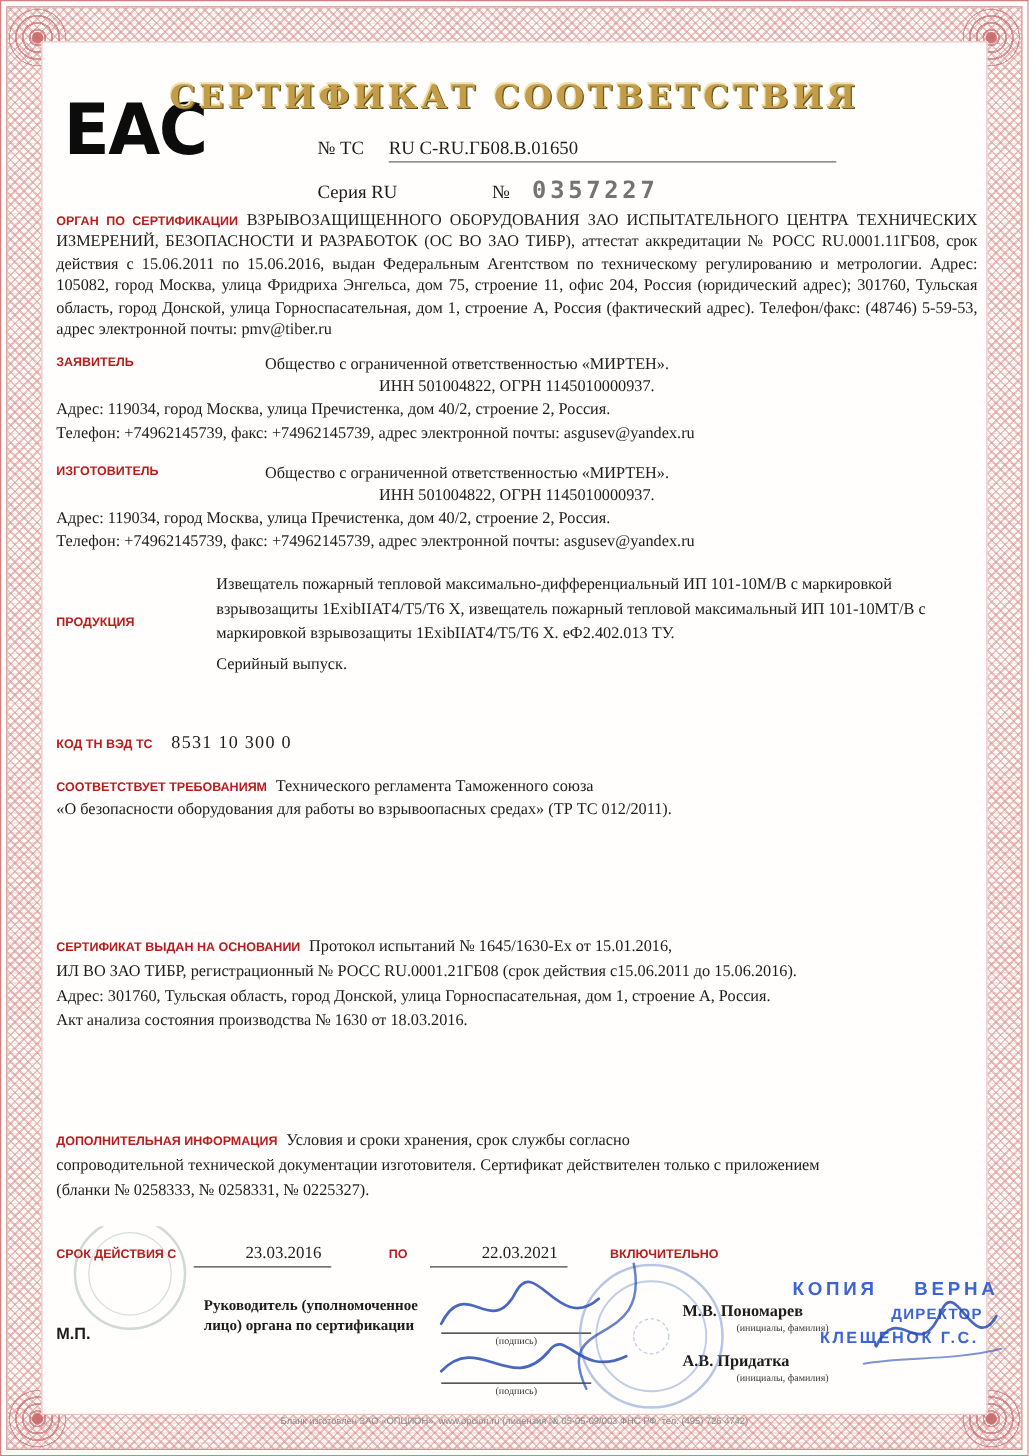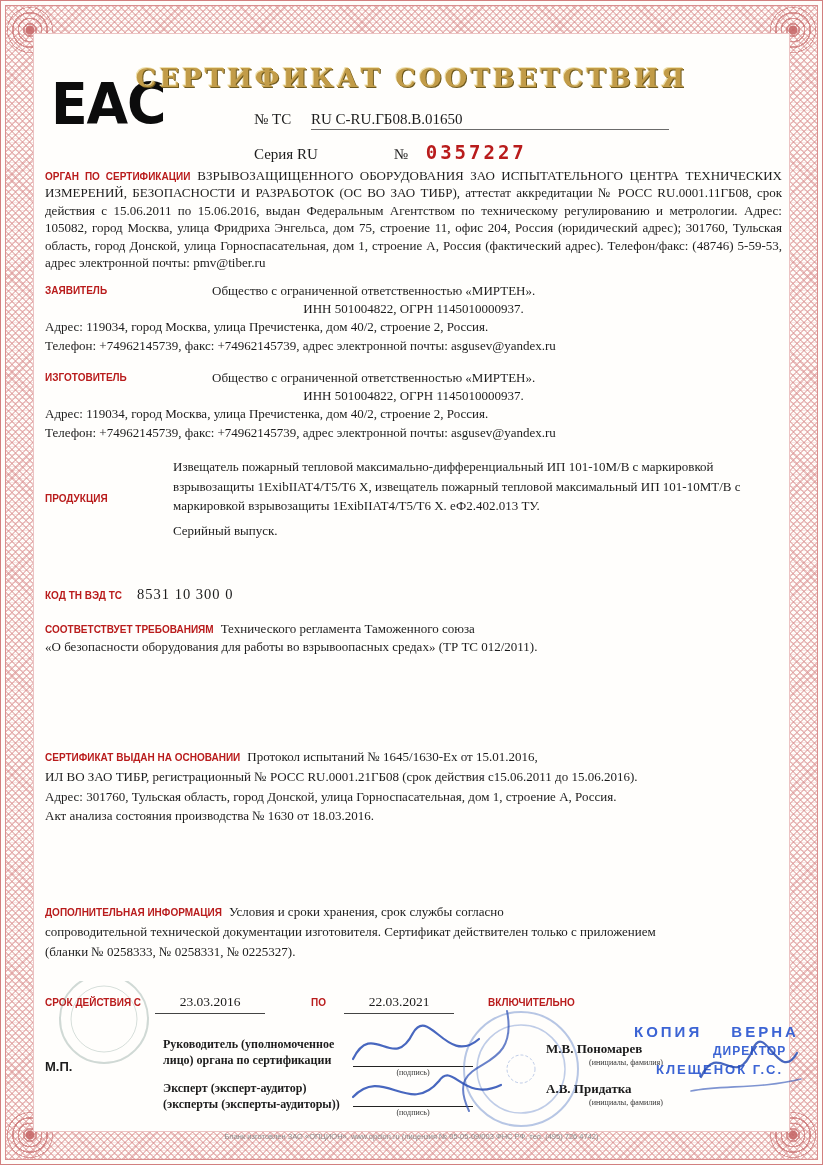--- a/index.html
+++ b/index.html
@@ -63,21 +63,21 @@
     position:absolute; top:70px; left:50px; z-index:3;
     font-family:"DejaVu Sans", sans-serif; font-weight:bold;
     font-size:48px; letter-spacing:-1px; color:#0c0c0c;
     transform:scale(1.12,1.18); transform-origin:left top;
   }
   .row-no { position:absolute; top:110px; left:253px; font-size:15px; z-index:3; white-space:nowrap; }
   .row-no .val { display:inline-block; min-width:358px; border-bottom:1px solid #6b6b6b; margin-left:16px; padding-bottom:1px; }
   .row-seria { position:absolute; top:140px; left:253px; font-size:15px; z-index:3; white-space:nowrap; }
   .row-seria .no-sign { margin-left:72px; }
   .serial {
-    margin-left:14px; color:#b91c1c; font-weight:bold;
+    margin-left:14px; color:#737373; font-weight:bold;
     font-family:"DejaVu Sans Mono", monospace; font-size:19px; letter-spacing:3px;
   }
 
   
   .sec { position:absolute; left:44px; right:40px; font-size:13px; line-height:1.40; z-index:3; }
   .h {
     font-family:"Liberation Sans", sans-serif; font-weight:bold;
     font-size:10px; margin-right:7px; color:#b91c1c;
   }
   .sec-org   { top:166px; text-align:justify; line-height:1.34; }
@@ -92,21 +92,21 @@
 
   .flexline { display:flex; align-items:center; }
   .lblw  { flex:none; width:160px; }
   .lblw2 { flex:none; width:121px; }
   .centerline { text-align:center; }
   .prod-body { flex:1; line-height:1.5; }
   .prod-serial { margin-top:5px; }
   .tnved-val { font-size:14.5px; letter-spacing:1px; margin-left:8px; }
 
   .date-u {
-    display:inline-block; min-width:110px; text-align:center;
+    display:inline-block; min-width:110px; text-align:right;
     border-bottom:1px solid #444; padding:0 8px 1px 8px; font-size:13.5px;
   }
   .sec-val .h { margin-right:14px; }
   .sec-val .po { margin:0 18px 0 46px; }
   .sec-val .incl { margin-left:34px; }
 
   
   .mp { position:absolute; left:44px; top:1058px; font-family:"Liberation Sans",sans-serif; font-weight:bold; font-size:13px; z-index:3; }
   .f-label { position:absolute; left:162px; width:205px; font-weight:bold; font-size:12px; line-height:1.3; z-index:3; }
   .f-label.r1 { top:1036px; }
@@ -235,24 +235,20 @@
 
   <div class="f-label r1">
     <div>Руководитель (уполномоченное</div>
     <div>лицо) органа по сертификации</div>
   </div>
   <div class="sig-line r1"></div>
   <div class="sig-cap r1">(подпись)</div>
   <div class="f-name r1">М.В. Пономарев</div>
   <div class="name-cap r1">(инициалы, фамилия)</div>
 
-  <div class="f-label r2">
-    <div>Эксперт (эксперт-аудитор)</div>
-    <div>(эксперты (эксперты-аудиторы))</div>
-  </div>
   <div class="sig-line r2"></div>
   <div class="sig-cap r2">(подпись)</div>
   <div class="f-name r2">А.В. Придатка</div>
   <div class="name-cap r2">(инициалы, фамилия)</div>
 
   <div class="stamp-txt stamp-l1">КОПИЯ ВЕРНА</div>
   <div class="stamp-txt stamp-l2">ДИРЕКТОР</div>
   <div class="stamp-txt stamp-l3">КЛЕЩЕНОК Г.С.</div>
 
   <div class="smallprint">Бланк изготовлен ЗАО «ОПЦИОН», www.opcion.ru (лицензия № 05-05-09/003 ФНС РФ, тел. (495) 726 4742)</div>

